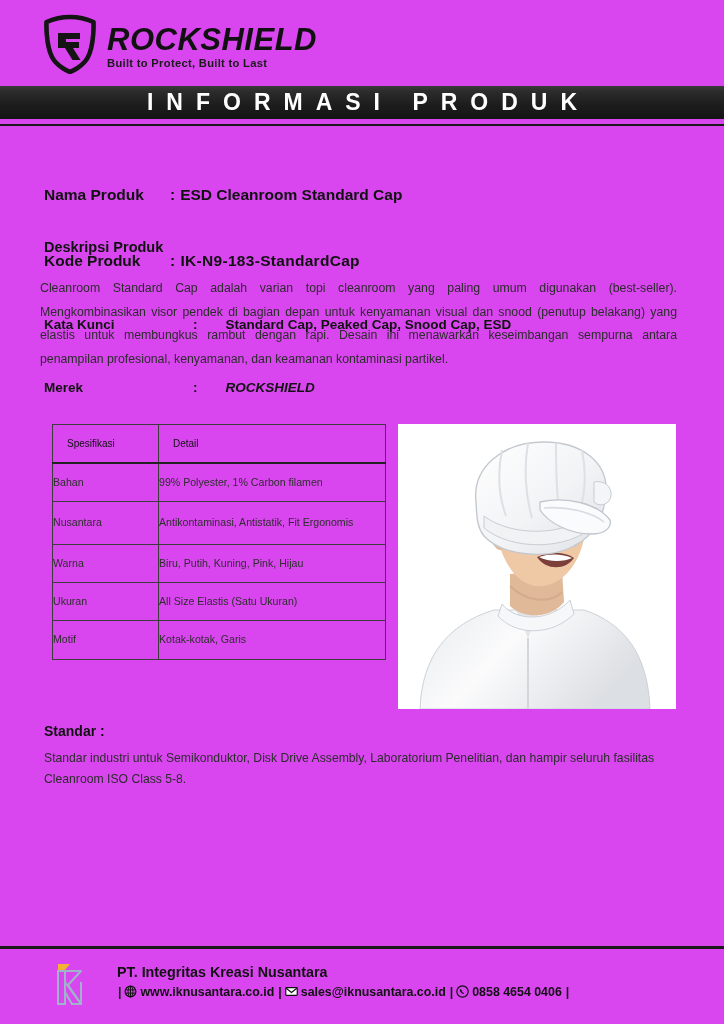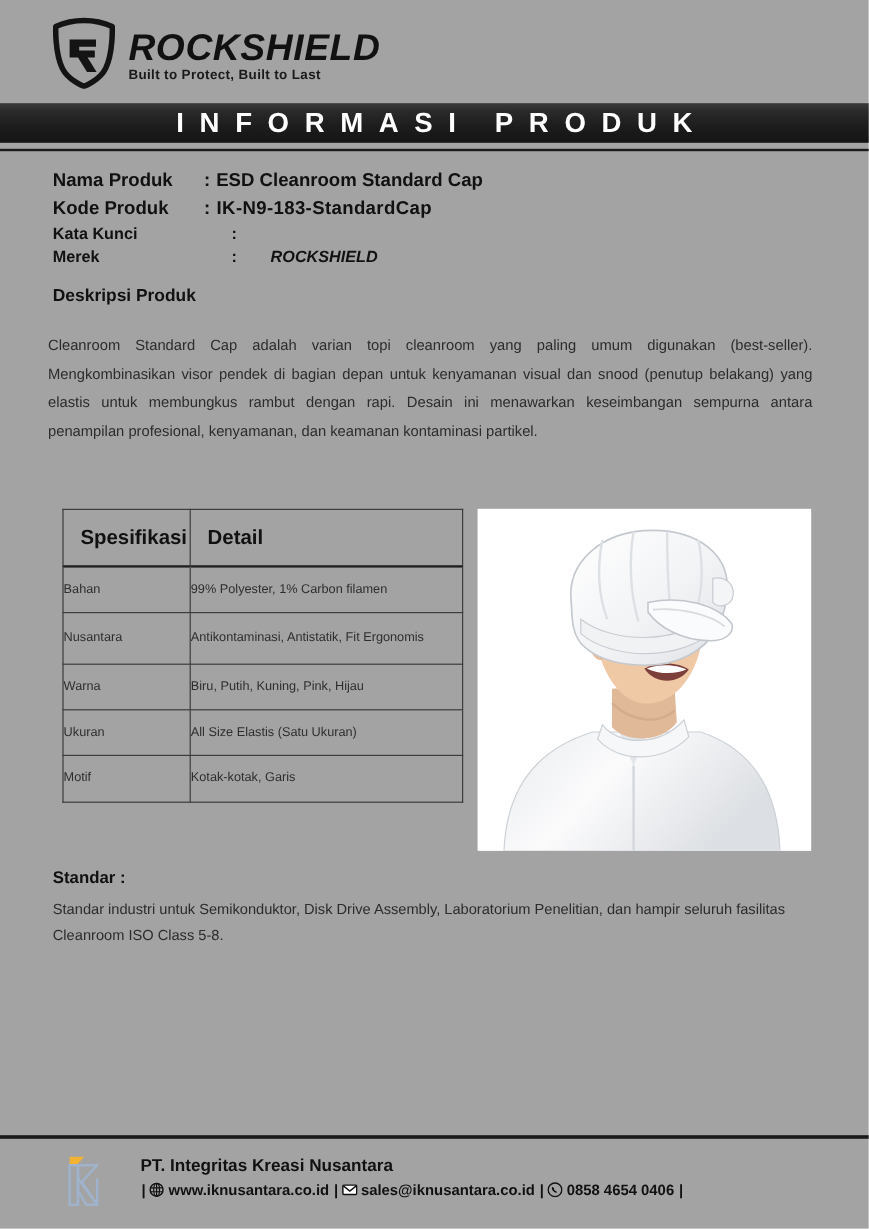--- a/index.html
+++ b/index.html
@@ -10,21 +10,21 @@
     background: #ffffff;
     font-family: "Liberation Sans", sans-serif;
     color: #1a1a1a;
     overflow: hidden;
   }
 
   .page {
     position: relative;
     width: 724px;
     height: 1024px;
-    background: #a3a3a3;
+    background: #d946ef;
   }
 
   
   .brand-header {
     position: absolute;
     top: 14px;
     left: 42px;
     display: flex;
     align-items: center;
     gap: 9px;
@@ -77,21 +77,21 @@
     background: #1a1a1a;
   }
 
   
   .meta-block {
     position: absolute;
     top: 140px;
     left: 44px;
     width: 620px;
   }
-  .meta-row { display: flex; align-items: center; }
+  .meta-row { display: flex; align-items: center; margin-top: 44px; }
   .meta-row.big   { margin-bottom: 1px; }
   .meta-row.small { margin-bottom: 0px; gap: 23px; }
 
   .meta-label {
     font-weight: bold;
     color: #111111;
     flex: 0 0 auto;
   }
   .meta-row.big   .meta-label { font-size: 15.5px; width: 126px; line-height: 1.42; }
   .meta-row.small .meta-label { font-size: 13.5px; width: 126px; line-height: 1.38; }
@@ -133,22 +133,22 @@
   }
   .spec-table th, .spec-table td {
     border: 1px solid #3c3c3c;
     text-align: left;
     vertical-align: middle;
   }
   .spec-table col.c1 { width: 106px; }
   .spec-table col.c2 { width: 227px; }
 
   .spec-table thead th {
-    font-size: 17px;
-    font-weight: bold;
+    font-size: 10px;
+    font-weight: normal;
     color: #111111;
     padding: 13px 0 13px 14px;
     border-bottom-width: 2px;
     border-bottom-color: #222222;
   }
   .spec-table tbody td {
     font-size: 10.6px;
     font-weight: normal;
     color: #2e2e2e;
     padding: 11px 8px 11px 0;
@@ -261,20 +261,21 @@
 
     <div class="meta-row big code">
       <span class="meta-label">Kode Produk</span>
       <span class="meta-value">:</span>
       <span class="meta-value" style="margin-left:5px;">IK-N9-183-StandardCap</span>
     </div>
 
     <div class="meta-row small">
       <span class="meta-label">Kata Kunci</span>
       <span class="meta-value">:</span>
+      <span class="meta-value" style="margin-left:5px;">Standard Cap, Peaked Cap, Snood Cap, ESD</span>
     </div>
 
     <div class="meta-row small">
       <span class="meta-label">Merek</span>
       <span class="meta-value">:</span>
       <span class="meta-value italic" style="margin-left:5px;">ROCKSHIELD</span>
     </div>
 
   </div>
 

